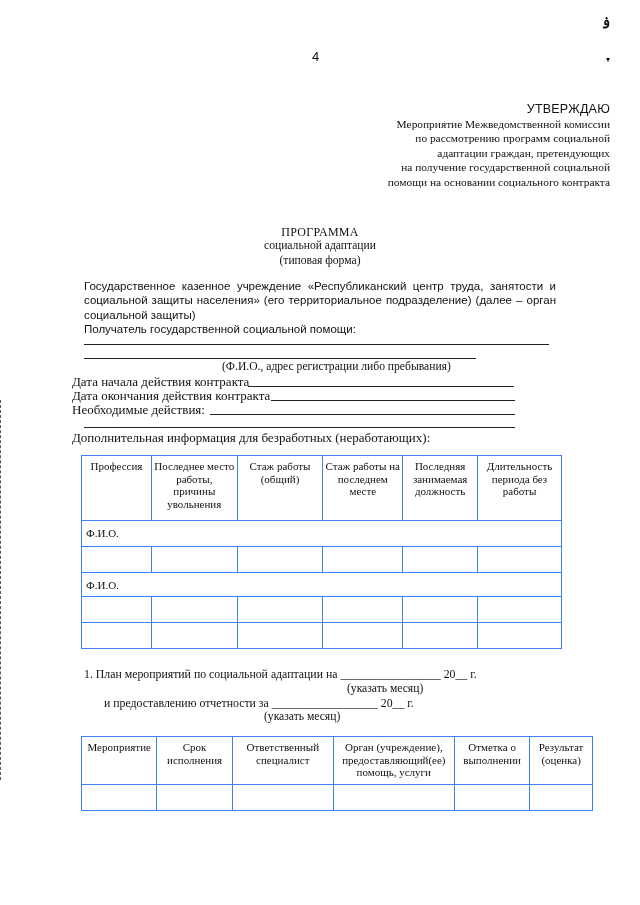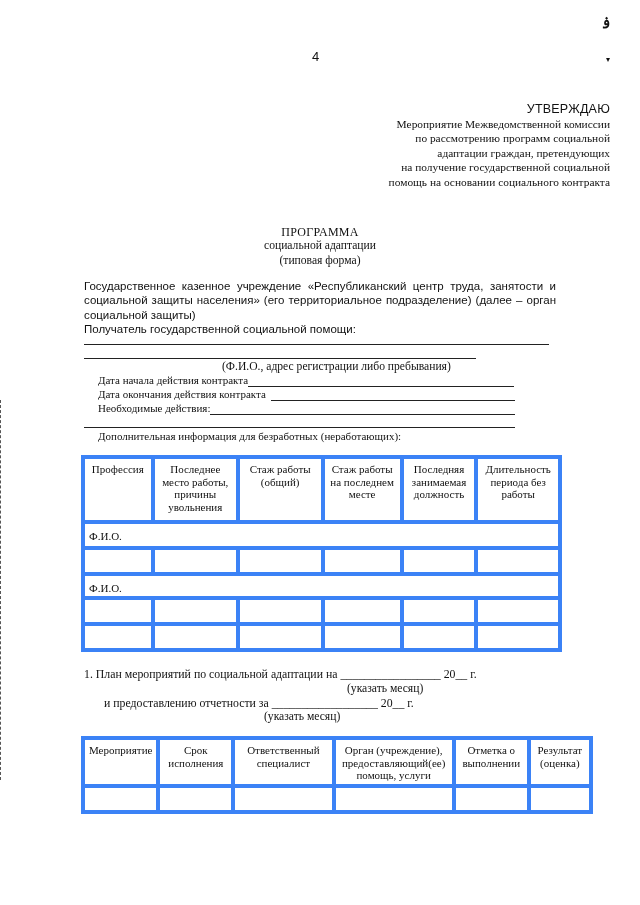--- a/index.html
+++ b/index.html
@@ -17,44 +17,44 @@
   .approve { left: 290px; top: 102px; width: 320px; text-align: right; font-size: 11.4px; line-height: 14.6px; }
   .approve .title { font-size: 12.5px; font-family: "Liberation Sans", sans-serif; letter-spacing: 0.2px; }
   .approve .date { margin-top: 11px; }
 
   .program { left: 220px; top: 225px; width: 200px; text-align: center; font-size: 11.6px; line-height: 14.4px; }
   .program .ptitle { font-size: 12px; letter-spacing: 0.3px; }
 
   .para { left: 84px; top: 279px; width: 472px; font-size: 11.5px; line-height: 14.3px; text-align: justify; font-family: "Liberation Sans", sans-serif; }
   .line { position: absolute; border-bottom: 1px solid #222; height: 0; }
   .caption { font-size: 11.6px; }
-  .field-row { position: absolute; left: 98px; font-size: 11px; white-space: nowrap; }
+  .field-row { position: absolute; left: 72px; font-size: 13px; white-space: nowrap; }
 
   table.grid { position: absolute; border-collapse: collapse; font-size: 11px; line-height: 12.5px; }
-  table.grid td { border: 4px solid #3b82f6; text-align: center; vertical-align: top; padding: 4px 2px 0 2px; }
+  table.grid td { border: 1px solid #3b82f6; text-align: center; vertical-align: top; padding: 4px 2px 0 2px; }
   table.grid td.fio { text-align: left; padding: 6px 4px 0 4px; }
 
   .plan { position: absolute; left: 84px; font-size: 11.8px; white-space: nowrap; }
   .hint { position: absolute; font-size: 11.6px; }
 </style>
 </head>
 <body>
 
 <div class="abs page-num">4</div>
 <div class="abs corner-mark">ۏ</div>
 <div class="abs corner-dot">▾</div>
 <div class="abs left-edge"></div>
 
 <div class="abs approve">
   <div class="title">УТВЕРЖДАЮ</div>
   <div>Мероприятие Межведомственной комиссии</div>
   <div>по рассмотрению программ социальной</div>
   <div>адаптации граждан, претендующих</div>
   <div>на получение государственной социальной</div>
-  <div>помощь на основании социального контракта</div>
+  <div>помощи на основании социального контракта</div>
 </div>
 
 <div class="abs program">
   <div class="ptitle">ПРОГРАММА</div>
   <div>социальной адаптации</div>
   <div>(типовая форма)</div>
 </div>
 
 <div class="abs para">
   <div>Государственное казенное учреждение «Республиканский центр труда, занятости и социальной защиты населения» (его территориальное подразделение) (далее – орган социальной защиты)</div>

